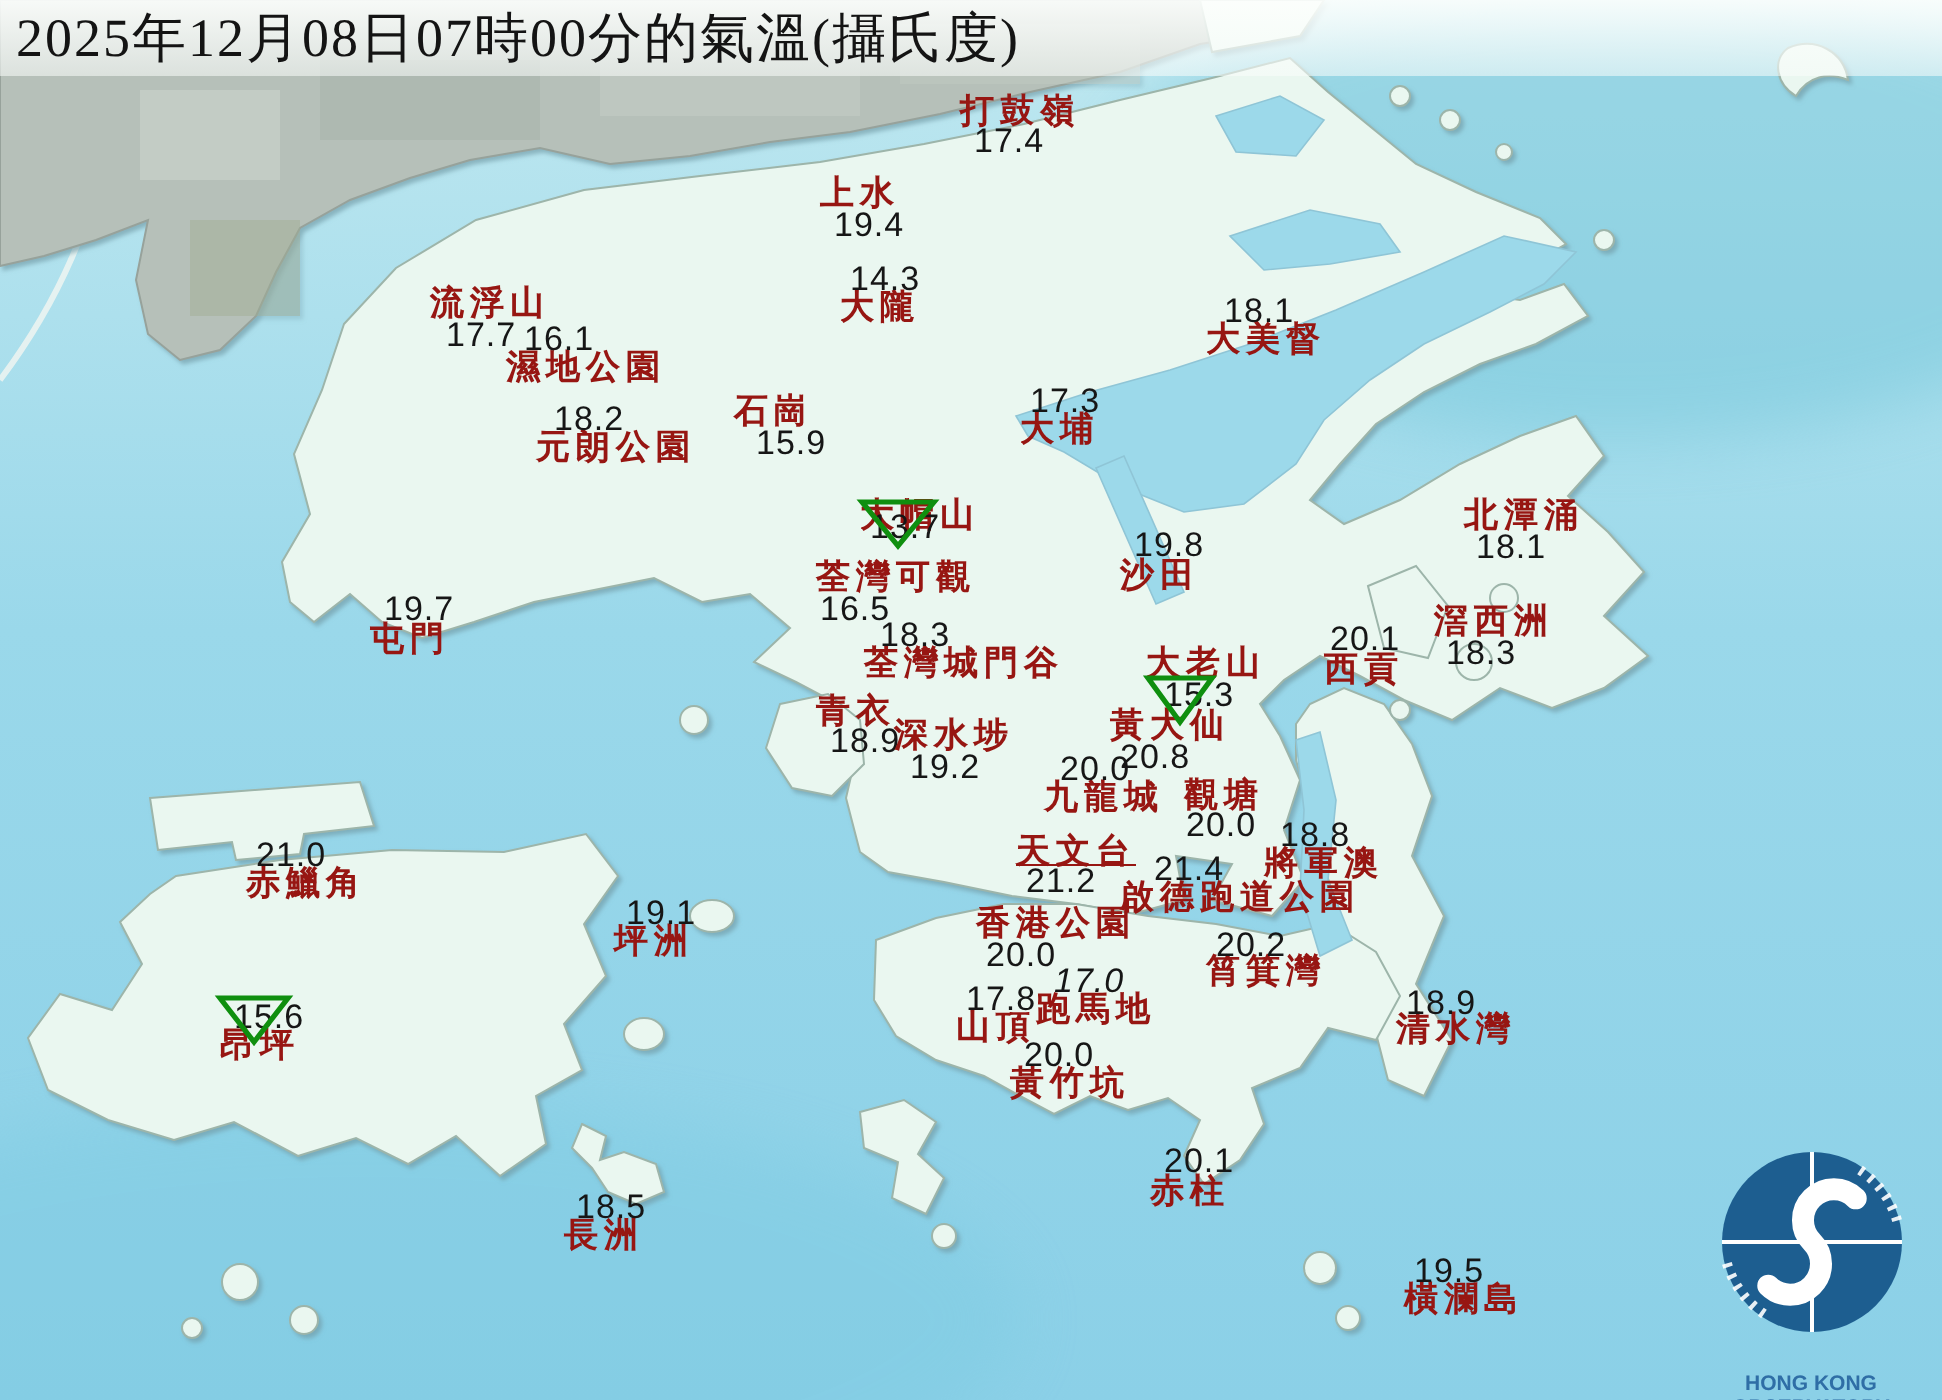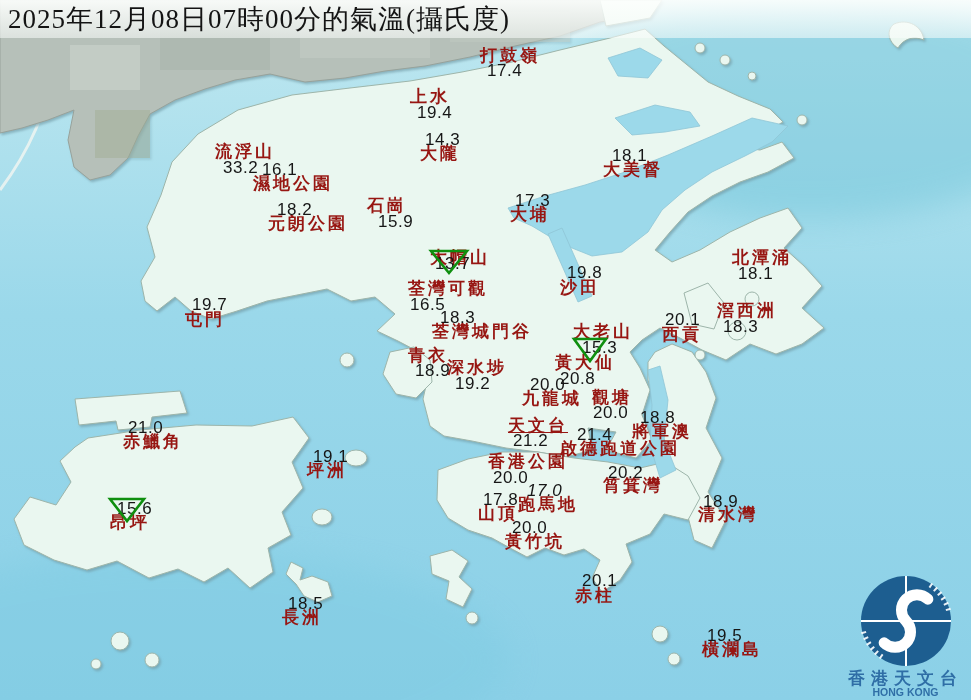--- a/index.html
+++ b/index.html
@@ -132,21 +132,21 @@
   </svg>
 
   <div id="stations">
       <div class="sname" style="left: 480px; top: 47px;">打鼓嶺</div>
       <div class="stemp" style="left: 487px; top: 64px;">17.4</div>
       <div class="sname" style="left: 410px; top: 88px;">上水</div>
       <div class="stemp" style="left: 417px; top: 106px;">19.4</div>
       <div class="sname" style="left: 420px; top: 145px;">大隴</div>
       <div class="stemp" style="left: 425px; top: 133px;">14.3</div>
       <div class="sname" style="left: 215px; top: 143px;">流浮山</div>
-      <div class="stemp" style="left: 223px; top: 161px;">33.2</div>
+      <div class="stemp" style="left: 223px; top: 161px;">17.7</div>
       <div class="sname" style="left: 253px; top: 175px;">濕地公園</div>
       <div class="stemp" style="left: 262px; top: 163px;">16.1</div>
       <div class="sname" style="left: 268px; top: 215px;">元朗公園</div>
       <div class="stemp" style="left: 277px; top: 203px;">18.2</div>
       <div class="sname" style="left: 367px; top: 197px;">石崗</div>
       <div class="stemp" style="left: 378px; top: 215px;">15.9</div>
       <div class="sname" style="left: 510px; top: 206px;">大埔</div>
       <div class="stemp" style="left: 515px; top: 194px;">17.3</div>
       <div class="sname" style="left: 603px; top: 161px;">大美督</div>
       <div class="stemp" style="left: 612px; top: 149px;">18.1</div>
@@ -224,17 +224,16 @@
       <path d="M882,657 A46,46 0 0 1 863,630" stroke="#ffffff" stroke-width="5" stroke-dasharray="2 4" fill="none" opacity="0.9"></path>
       <path d="M921,594 A15,15 0 1 0 906,621 A15,15 0 0 1 891,648" stroke="#ffffff" stroke-width="11" fill="none" stroke-linecap="round" transform="rotate(16 906 621)"></path>
     </g>
   </svg>
 
   <div id="titlebar">
     <span class="title-text">2025年12月08日07時00分的氣溫(攝氏度)</span>
   </div>
 
   <div id="logo">
-    <div class="zh">香港天文台</div>
     <div class="en">HONG KONG OBSERVATORY</div>
   </div>
 
 </div>
 
 </body></html>

